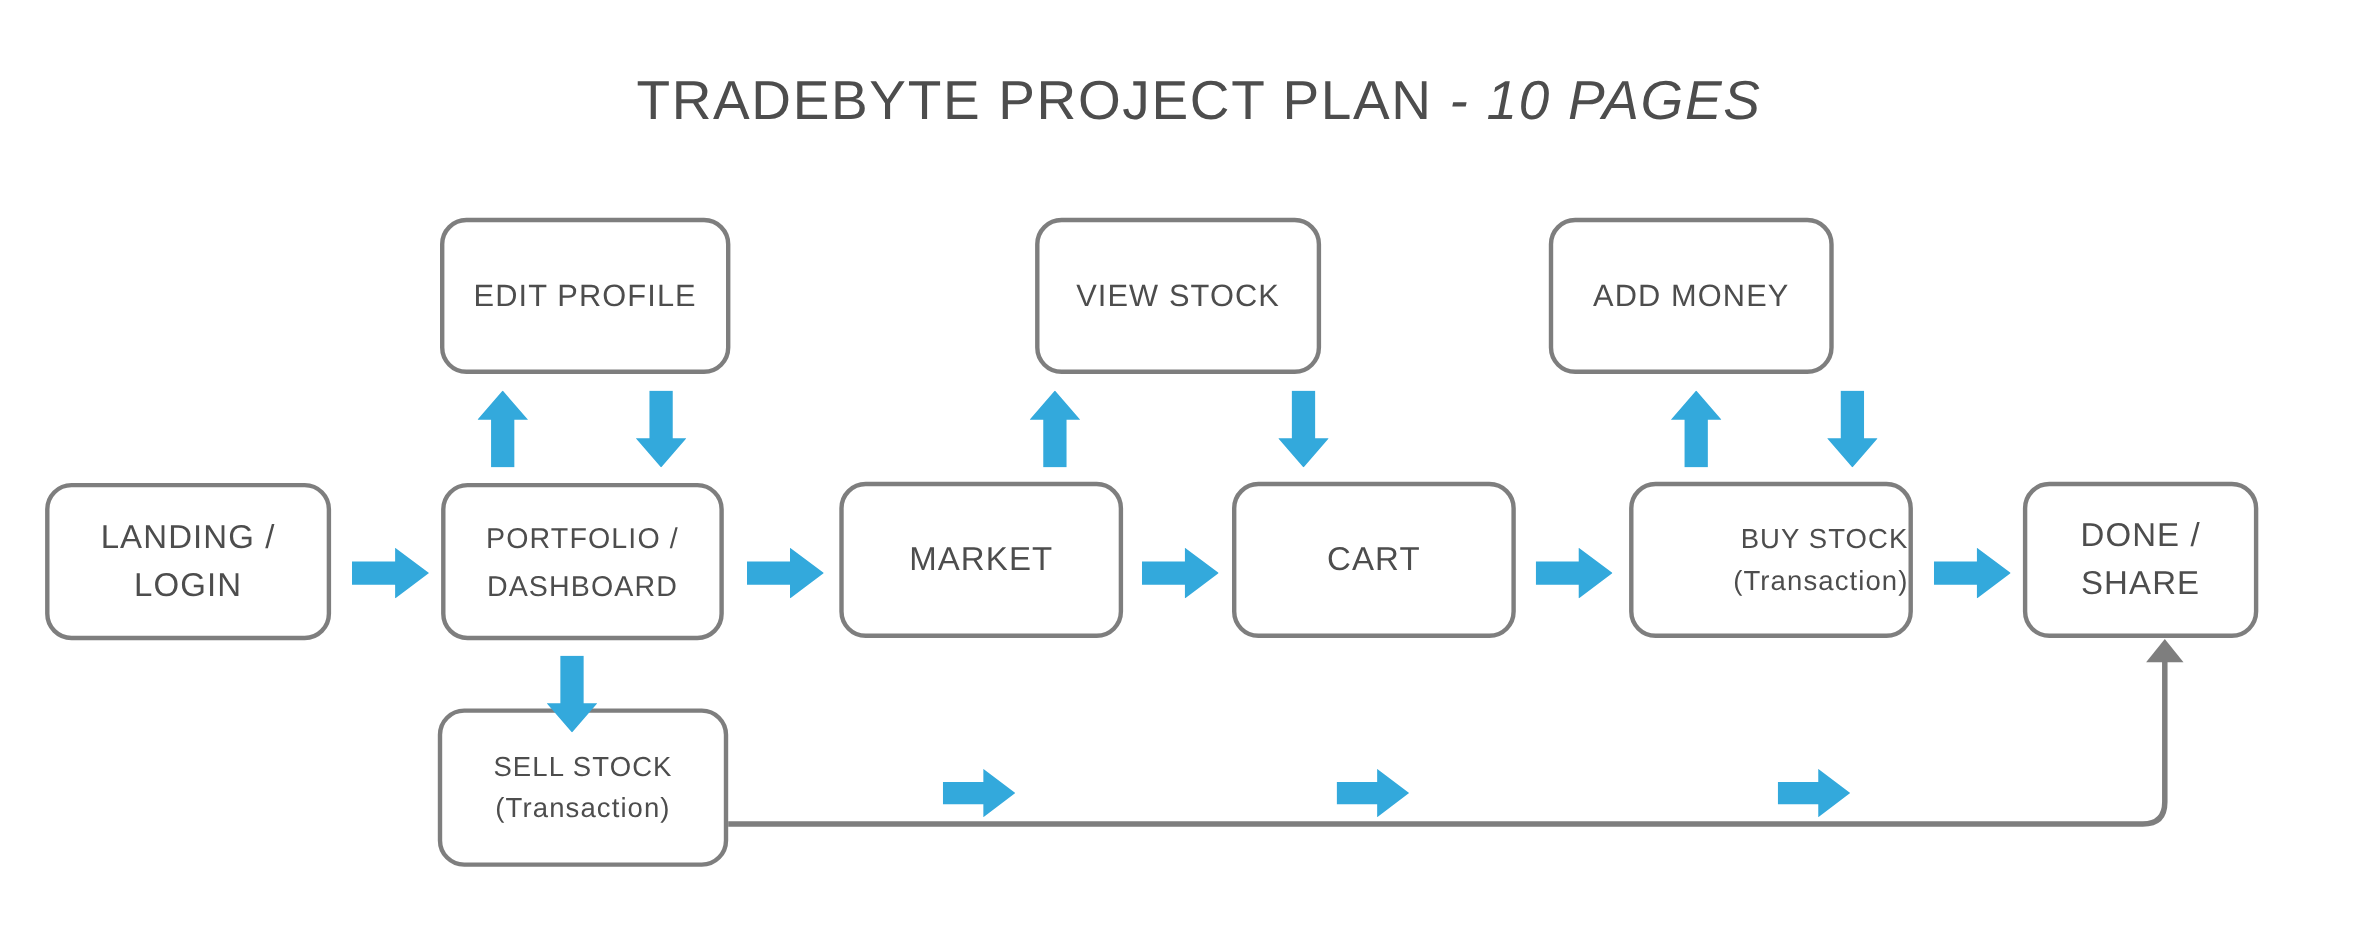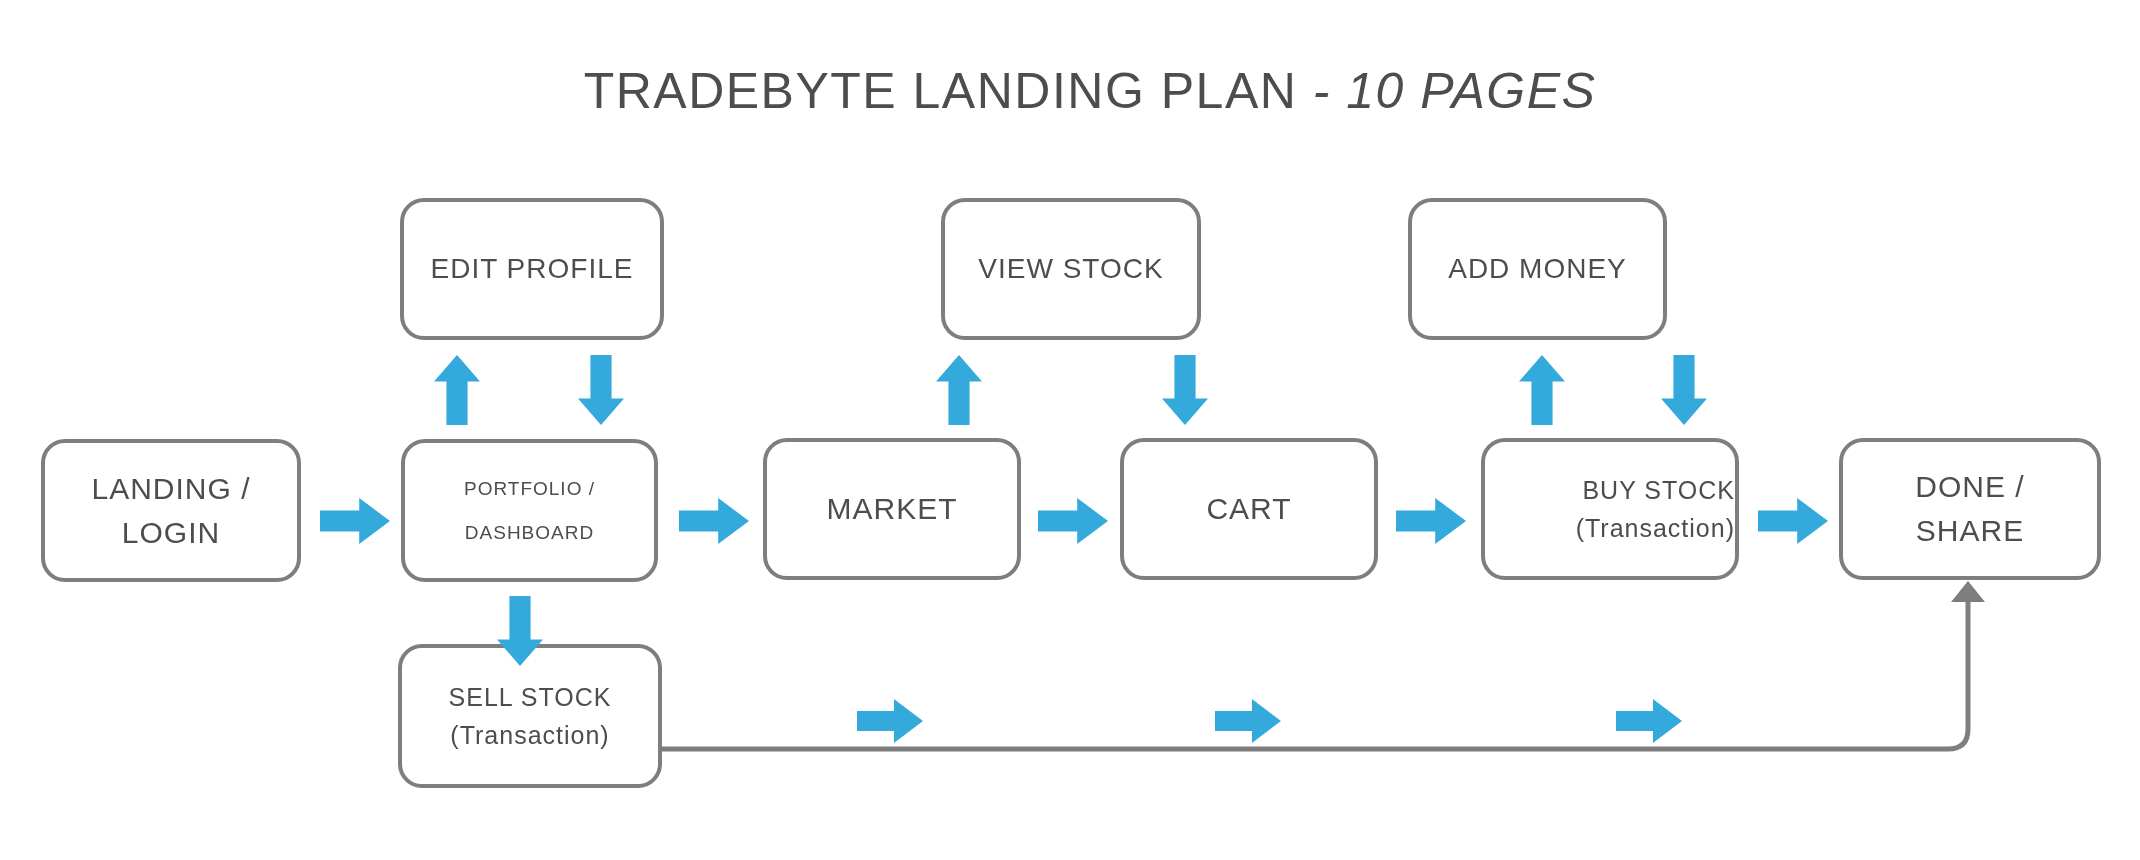--- a/index.html
+++ b/index.html
@@ -70,51 +70,51 @@
     position:absolute; inset:0;
     width:2140px; height:860px;
     pointer-events:none;
   }
 </style>
 </head>
 <body>
 
 <div class="canvas">
 
-  <div class="title"><span>TRADEBYTE LANDING PLAN</span><span class="italic"> - 10 PAGES</span></div>
+  <div class="title"><span>TRADEBYTE PROJECT PLAN</span><span class="italic"> - 10 PAGES</span></div>
 
   <div class="node size-b" style="left:400px;top:198px;width:264px;height:142px;justify-content:center;">
     <span>EDIT PROFILE</span>
   </div>
   <div class="node size-b" style="left:941px;top:198px;width:260px;height:142px;">
     <span>VIEW STOCK</span>
   </div>
   <div class="node size-b" style="left:1408px;top:198px;width:259px;height:142px;">
     <span>ADD MONEY</span>
   </div>
 
   <div class="node size-a" style="left:41px;top:439px;width:260px;height:143px;align-items:center;">
     <span>LANDING /</span>
     <span>LOGIN</span>
   </div>
-  <div class="node size-a" style="left:401px;top:439px;width:257px;height:143px;font-size:19px;">
+  <div class="node size-a" style="left:401px;top:439px;width:257px;height:143px;font-size:26px;">
     <span>PORTFOLIO /</span>
     <span>DASHBOARD</span>
   </div>
   <div class="node size-a" style="left:763px;top:438px;width:258px;height:142px;">
     <span>MARKET</span>
   </div>
   <div class="node size-a" style="left:1120px;top:438px;width:258px;height:142px;">
     <span>CART</span>
   </div>
   <div class="node size-c" style="left:1481px;top:438px;width:258px;height:142px;align-items:flex-end;">
     <span>BUY STOCK</span>
     <span>(Transaction)</span>
   </div>
-  <div class="node size-a" style="left:1839px;top:438px;width:262px;height:142px;">
+  <div class="node size-a" style="left:1839px;top:438px;width:214px;height:142px;">
     <span>DONE /</span>
     <span>SHARE</span>
   </div>
 
   <div class="node size-c" style="left:398px;top:644px;width:264px;height:144px;">
     <span>SELL STOCK</span>
     <span>(Transaction)</span>
   </div>
 
   <svg class="connector-svg" viewBox="0 0 2140 860" xmlns="http://www.w3.org/2000/svg">

